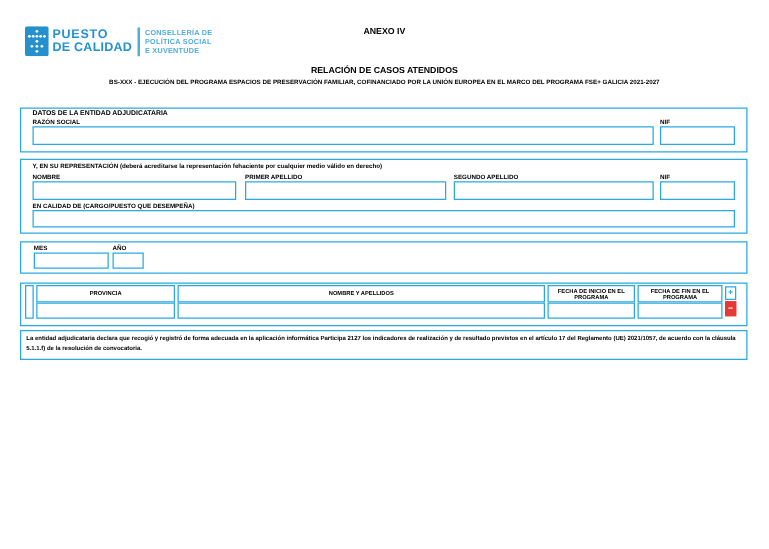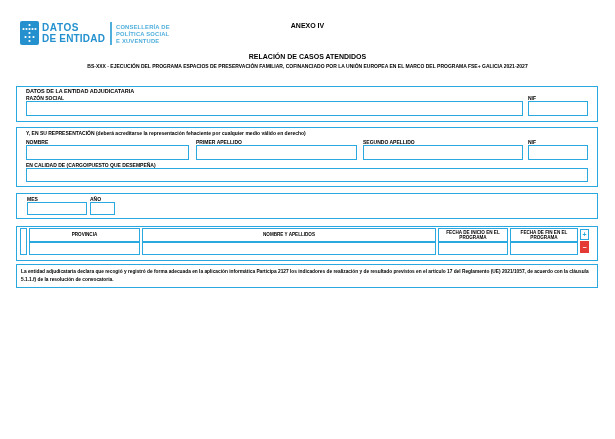--- a/index.html
+++ b/index.html
@@ -55,22 +55,22 @@
       <circle cx="9.5" cy="16" r="1.1"></circle>
       <circle cx="9.5" cy="20" r="1.1"></circle>
       <circle cx="3.5" cy="8" r="1.1"></circle>
       <circle cx="6.5" cy="8" r="1.1"></circle>
       <circle cx="12.5" cy="8" r="1.1"></circle>
       <circle cx="15.5" cy="8" r="1.1"></circle>
       <circle cx="5.5" cy="16" r="1.1"></circle>
       <circle cx="13.5" cy="16" r="1.1"></circle>
     </g>
   </svg>
-  <div class="brand1">DATOS</div>
-  <div class="brand2">DE ENTIDAD</div>
+  <div class="brand1">PUESTO</div>
+  <div class="brand2">DE CALIDAD</div>
   <div class="logo-divider"></div>
   <div class="dept dept1">CONSELLERÍA DE</div>
   <div class="dept dept2">POLÍTICA SOCIAL</div>
   <div class="dept dept3">E XUVENTUDE</div>
 
   <div class="annex">ANEXO IV</div>
   <div class="doc-title">RELACIÓN DE CASOS ATENDIDOS</div>
   <div class="doc-subtitle">BS-XXX - EJECUCIÓN DEL PROGRAMA ESPACIOS DE PRESERVACIÓN FAMILIAR, COFINANCIADO POR LA UNIÓN EUROPEA EN EL MARCO DEL PROGRAMA FSE+ GALICIA 2021-2027</div>
 
   <div class="sec sec-entity"></div>

